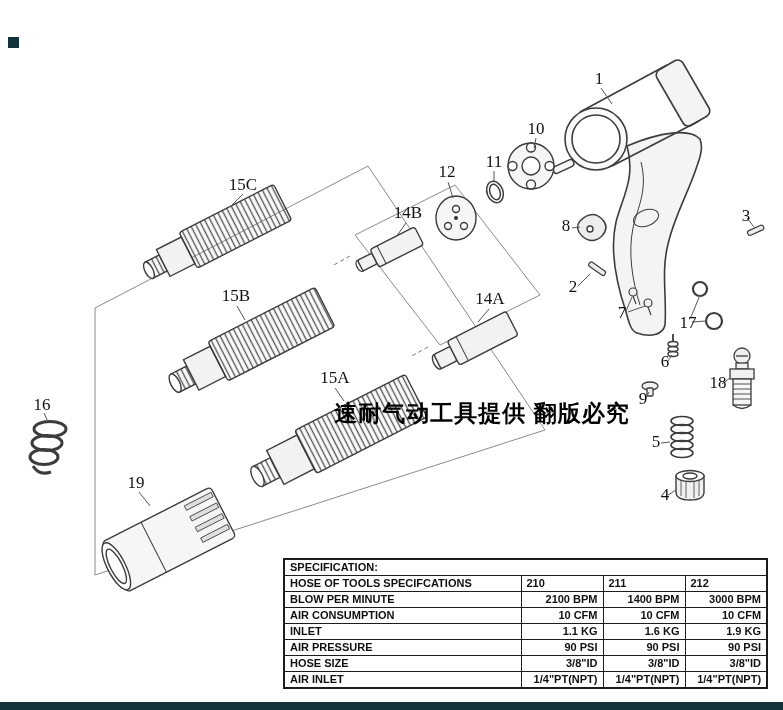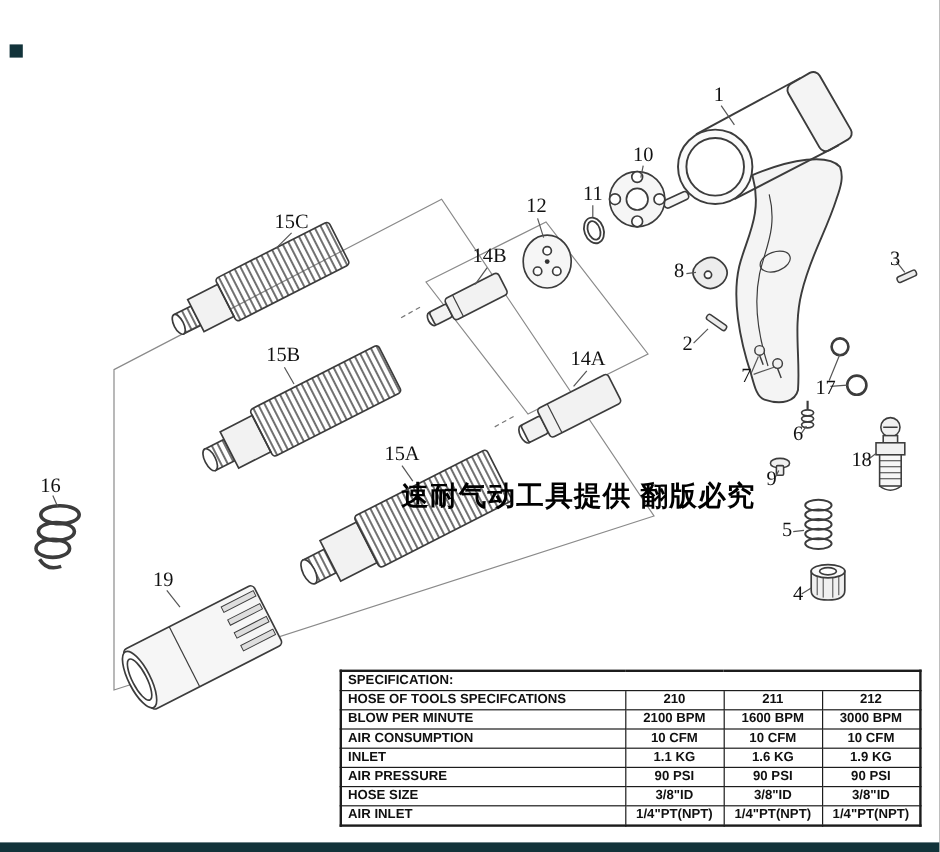--- a/index.html
+++ b/index.html
@@ -23,22 +23,22 @@
     border-collapse:collapse; table-layout:fixed;
     background:#fff; border:2px solid #1c1c1c;
     font-family:"Liberation Sans", sans-serif;
     font-size:11px; font-weight:bold; color:#101010;
   }
   .spec-table td {
     border:1px solid #1c1c1c; padding:1px 5px; line-height:13px;
     white-space:nowrap; overflow:hidden;
   }
   .spec-table td.lab { text-align:left; }
-  .spec-table td.ctr { text-align:center;margin-top:12px; }
-  .spec-table td.val { text-align:center; }
+  .spec-table td.ctr { text-align:left;margin-top:12px; }
+  .spec-table td.val { text-align:right; }
   .corner-mark {
     position:absolute; left:8px; top:37px; width:11px; height:11px;
     background:#12333a;
   }
   .bottom-bar {
     position:absolute; left:0; top:702px; width:783px; height:8px;
     background:#12333a;
   }
 </style>
 </head>
@@ -282,21 +282,21 @@
     </tr>
     <tr>
       <td class="lab">HOSE OF TOOLS SPECIFCATIONS</td>
       <td class="ctr">210</td>
       <td class="ctr">211</td>
       <td class="ctr">212</td>
     </tr>
     <tr>
       <td class="lab">BLOW PER MINUTE</td>
       <td class="val">2100 BPM</td>
-      <td class="val">1600 BPM</td>
+      <td class="val">1400 BPM</td>
       <td class="val">3000 BPM</td>
     </tr>
     <tr>
       <td class="lab">AIR CONSUMPTION</td>
       <td class="val">10 CFM</td>
       <td class="val">10 CFM</td>
       <td class="val">10 CFM</td>
     </tr>
     <tr>
       <td class="lab">INLET</td>

